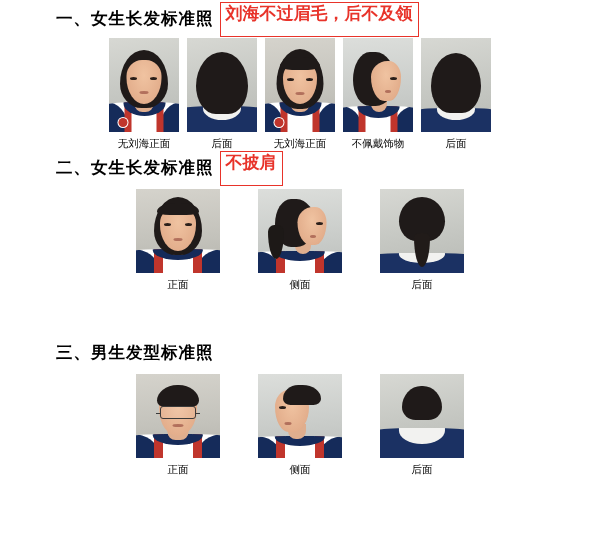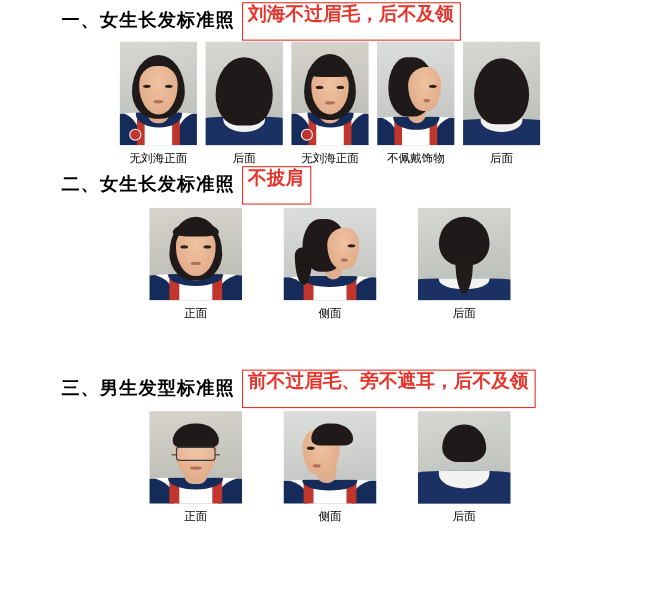--- a/index.html
+++ b/index.html
@@ -414,21 +414,20 @@
         </div>
         <div class="caption">后面</div>
       </div>
 
     </div>
   </div>
 
   <div class="section" style="top:340px;">
     <div class="heading-row">
       <div class="heading-title">三、男生发型标准照</div>
-      <div class="note-box">前不过眉毛、旁不遮耳，后不及领</div>
     </div>
 
     <div class="strip" style="gap:38px;margin-top:8px;">
 
       <div class="photo-cell">
         <div class="photo" style="width:84px;height:84px;">
           <div class="bg-wall warm"></div>
           <div class="uniform" style="height:24px;">
               <div class="navy-l"></div>
               <div class="navy-r"></div>

